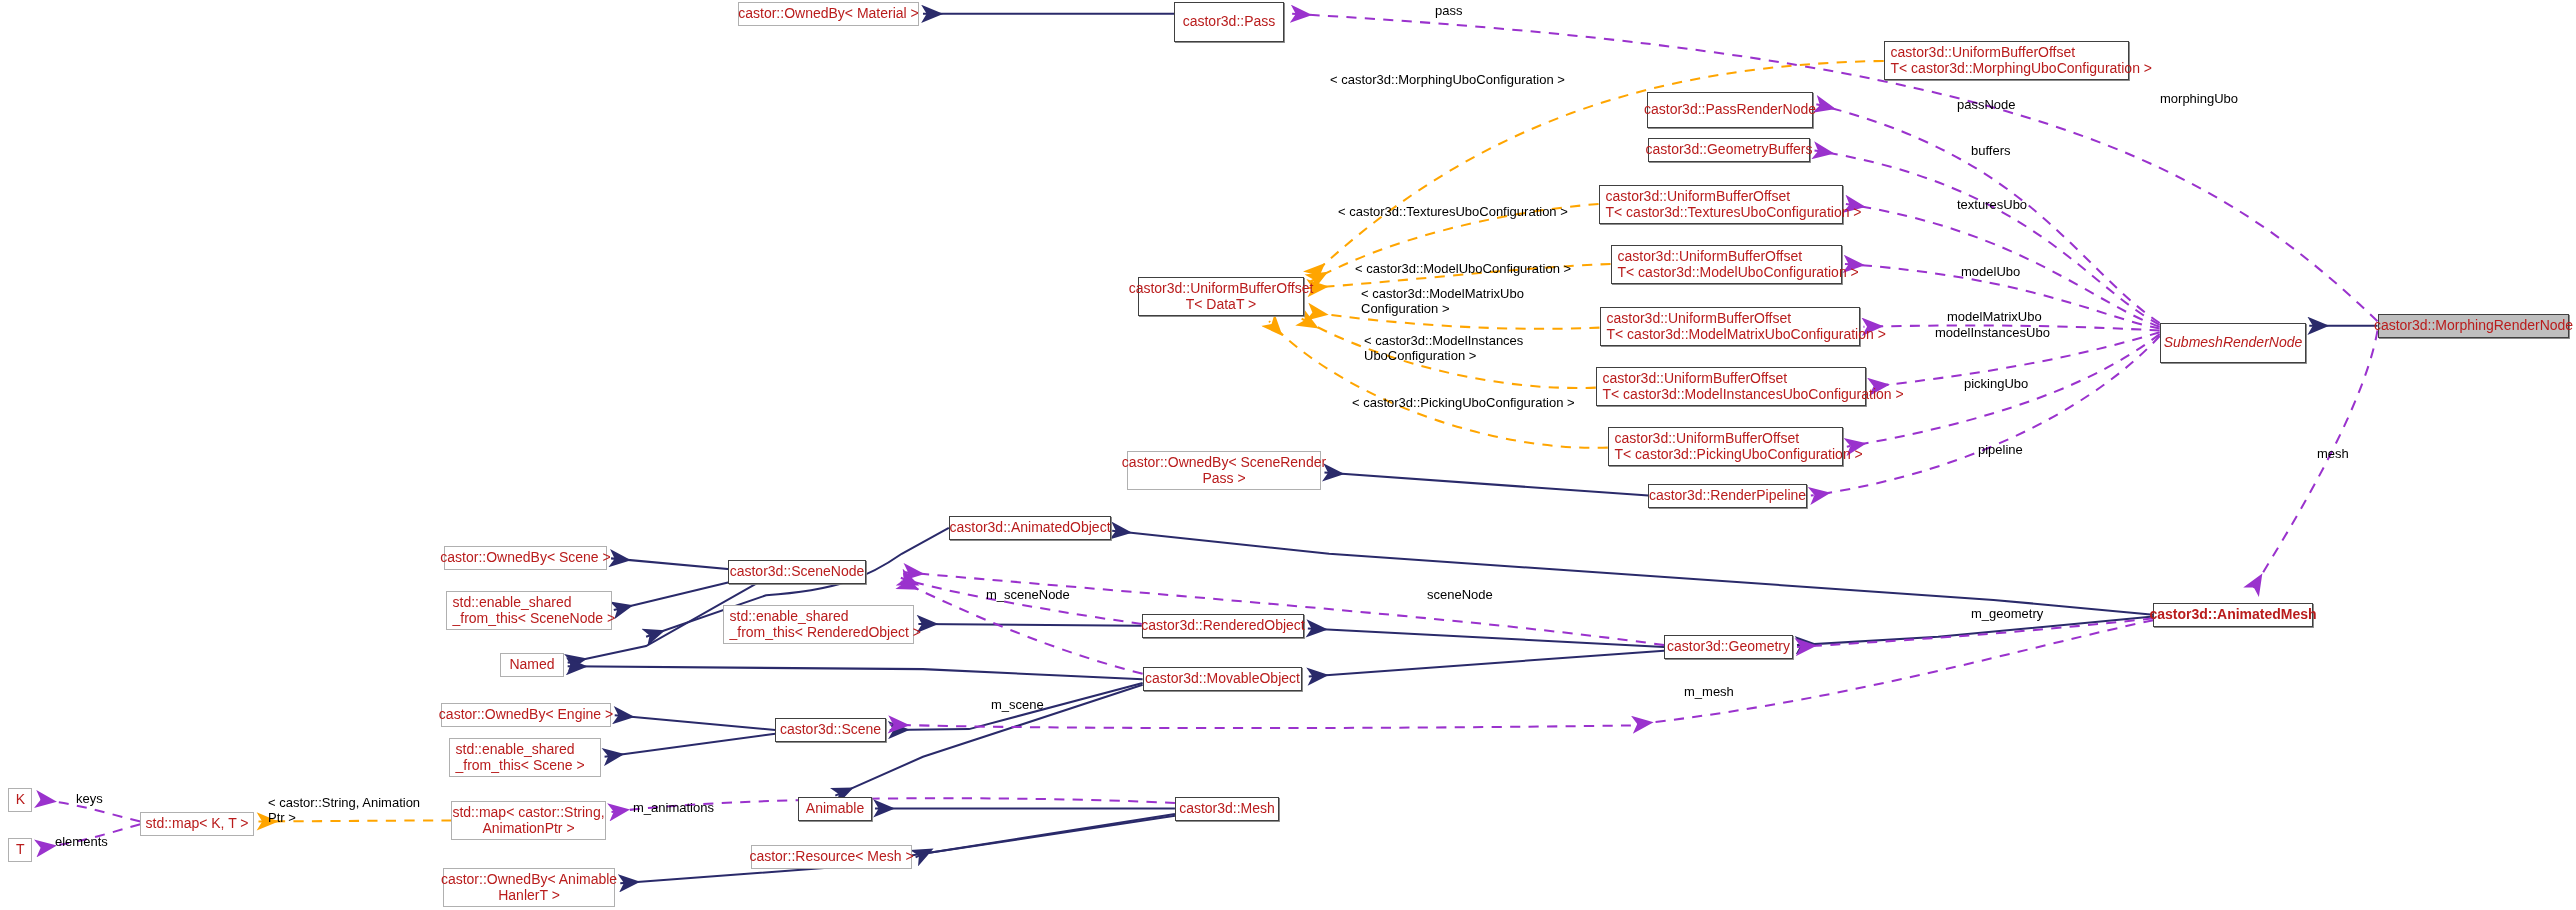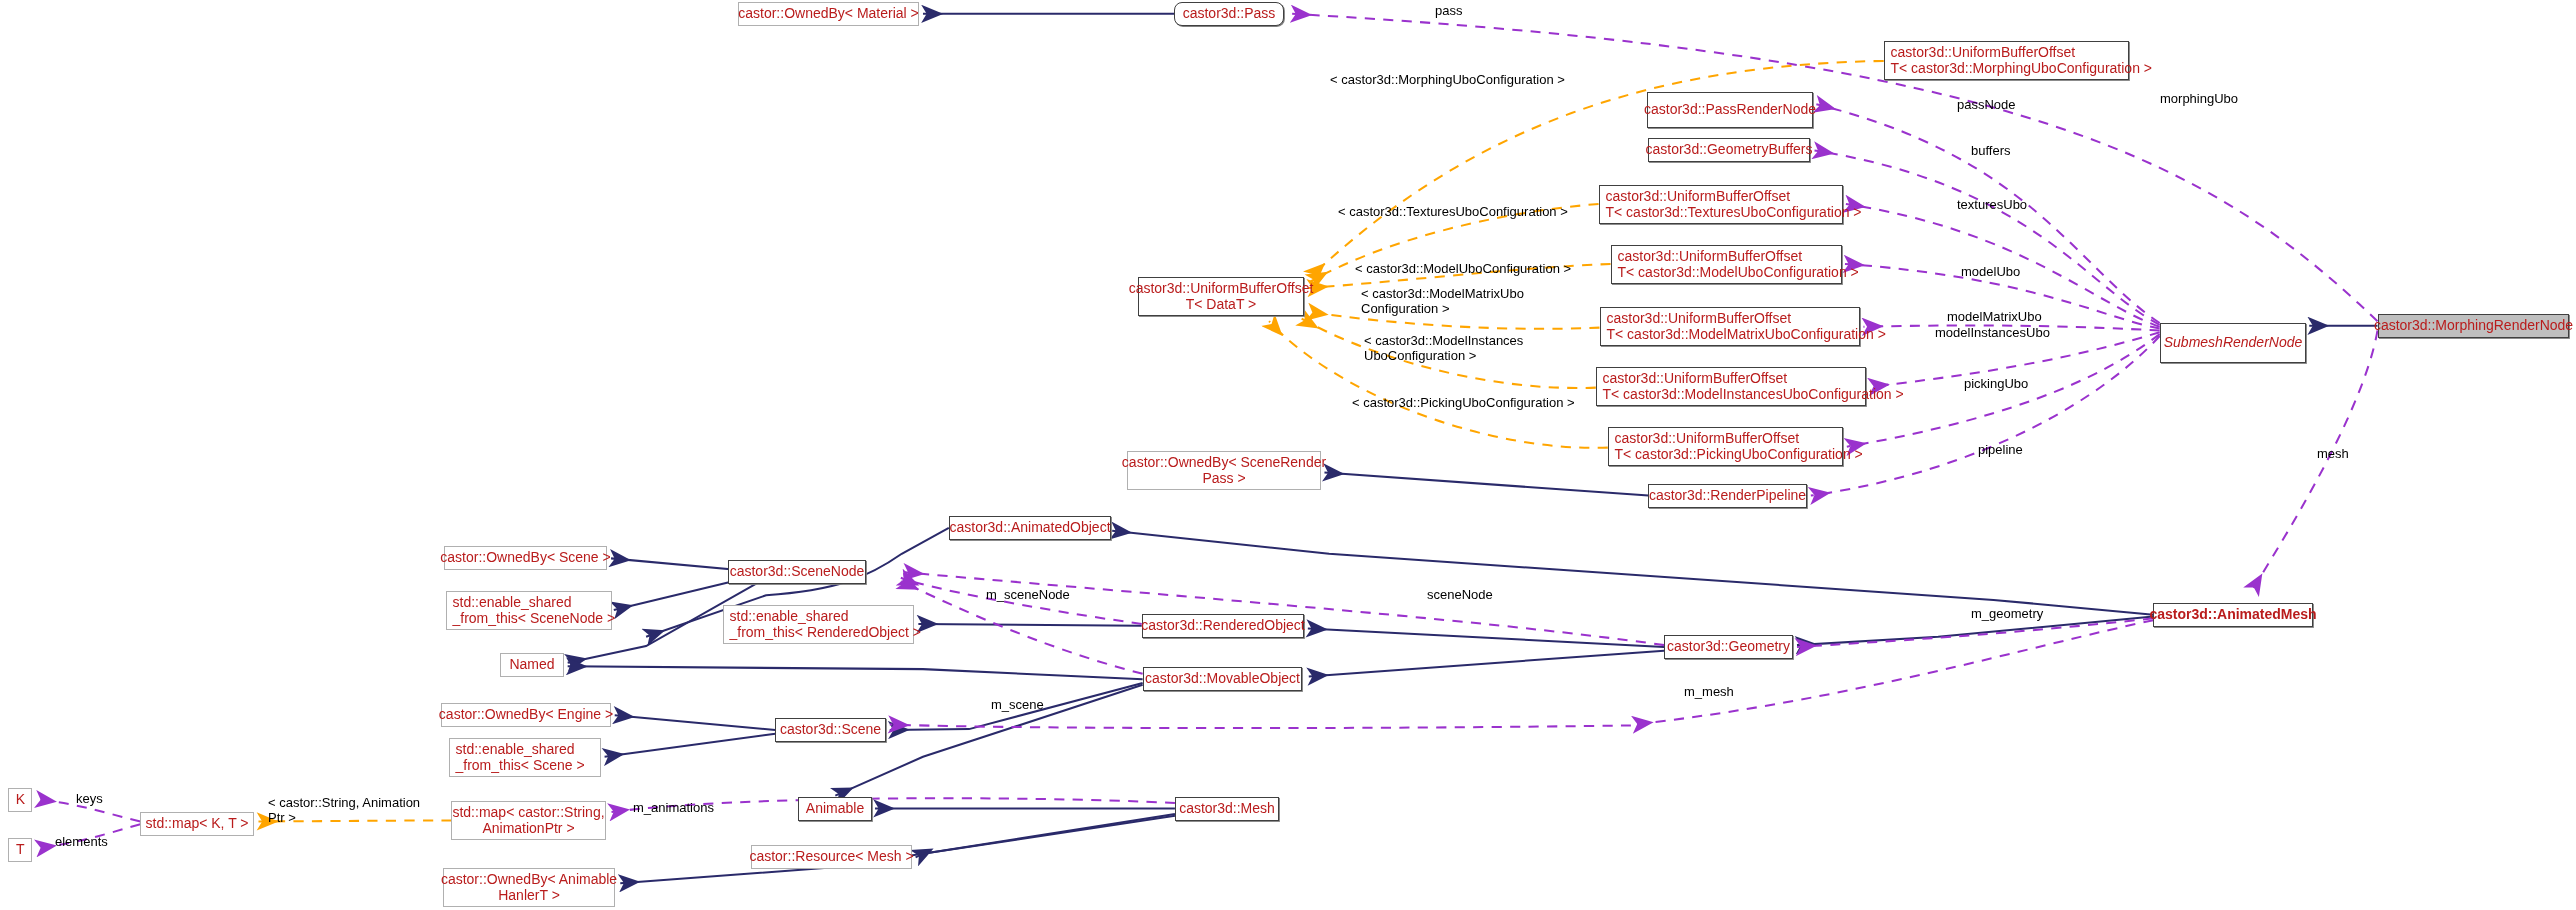--- a/index.html
+++ b/index.html
@@ -131,21 +131,21 @@
       <path d="M 1732 221 C 1620 230 1500 260 1420 305"></path>
       <path d="M 1745 286 C 1640 290 1520 305 1418 312"></path>
       <path d="M 1733 355 C 1620 360 1500 350 1418 338"></path>
       <path d="M 1729 420 C 1600 425 1470 380 1410 345"></path>
       <path d="M 1742 485 C 1600 490 1440 420 1375 348"></path>
       <path d="M 489 889 C 420 889 340 890 280 890"></path>
     </g>
   </svg>
 
   <div class="node plain" style="left:738px;  top:1.8px;   width:181px; height:24px;">castor::OwnedBy&lt; Material &gt;</div>
-  <div class="node cls" style="left:1174px; top:1.8px;   width:110px; height:24px;border-radius:8px;">castor3d::Pass</div>
+  <div class="node cls" style="left:1174px; top:1.8px;   width:110px; height:40px;">castor3d::Pass</div>
   <div class="node cls" style="left:1884px; top:41px;  width:245px; height:39px; justify-content:flex-start; text-align:left;">castor3d::UniformBufferOffset
 T&lt; castor3d::MorphingUboConfiguration &gt;</div>
   <div class="node cls" style="left:1647px; top:92px; width:166px; height:36px;">castor3d::PassRenderNode</div>
   <div class="node cls" style="left:1648px; top:138px; width:162px; height:24px;">castor3d::GeometryBuffers</div>
   <div class="node cls" style="left:1599px; top:185px; width:244px; height:39px; justify-content:flex-start; text-align:left;">castor3d::UniformBufferOffset
 T&lt; castor3d::TexturesUboConfiguration &gt;</div>
   <div class="node cls" style="left:1611px; top:245px; width:231px; height:39px; justify-content:flex-start; text-align:left;">castor3d::UniformBufferOffset
 T&lt; castor3d::ModelUboConfiguration &gt;</div>
   <div class="node cls" style="left:1138px; top:277px; width:166px; height:39px;">castor3d::UniformBufferOffset
 T&lt; DataT &gt;</div>

